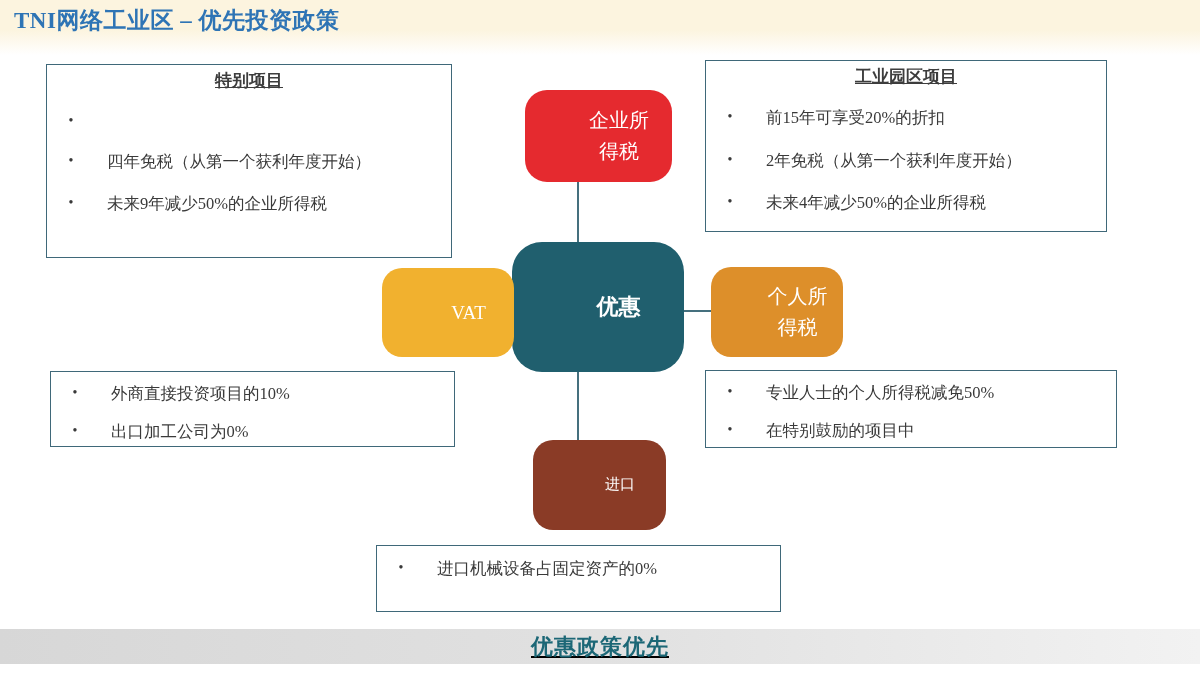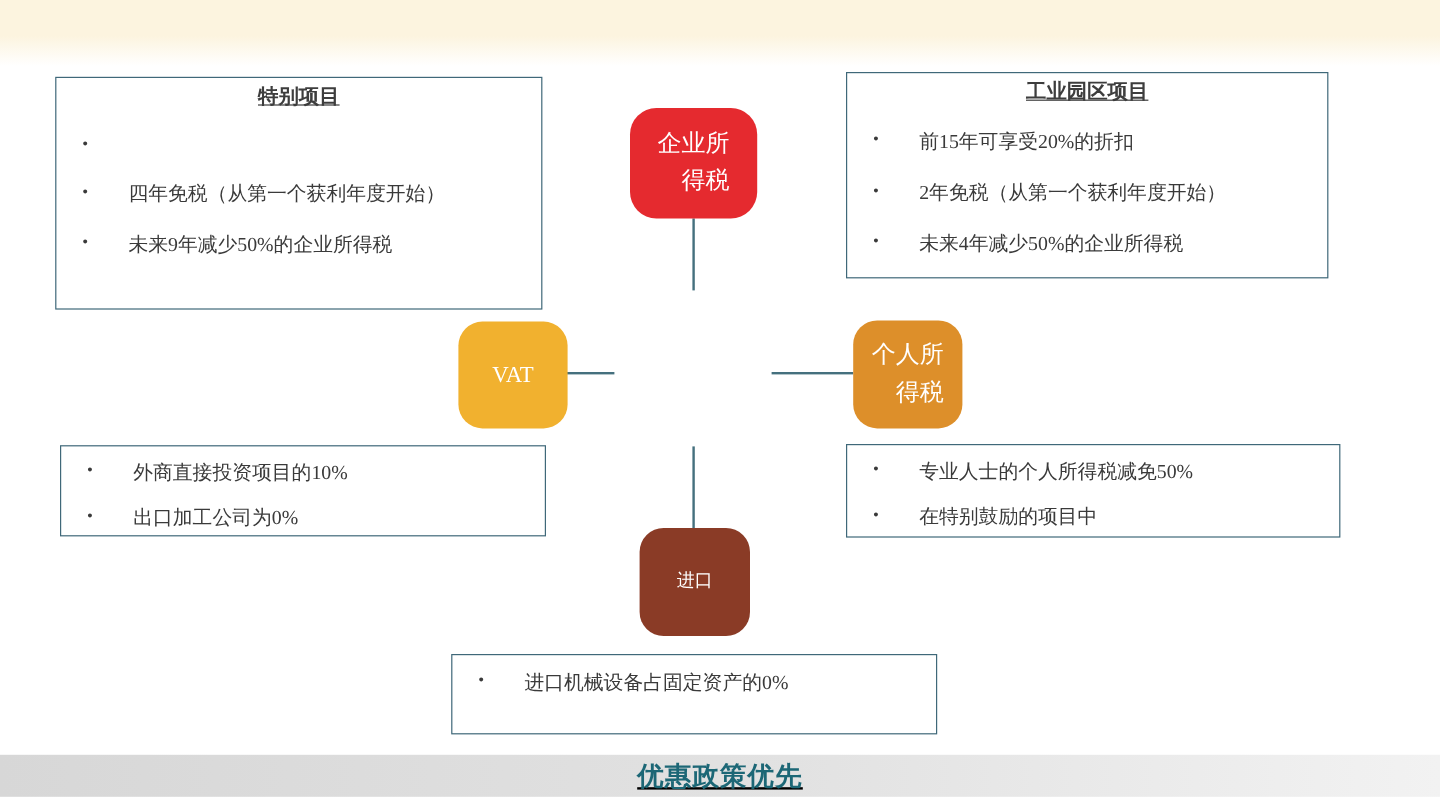--- a/index.html
+++ b/index.html
@@ -35,21 +35,21 @@
   }
   .bullet .txt{margin-left:28px;}
   .tbox.three .bullets{margin-top:20px;padding-left:16px;padding-right:8px;}
   .tbox.three .bullet{margin-bottom:22px;}
   .tbox.two .bullets{margin-top:12px;padding-left:16px;padding-right:8px;}
   .tbox.two .bullet{margin-bottom:17px;}
   .tbox.one .bullets{margin-top:13px;padding-left:16px;padding-right:8px;}
   
   .node{
     position:absolute;display:flex;align-items:center;justify-content:center;
-    text-align:right;color:#ffffff;
+    text-align:center;color:#ffffff;padding-left:41px;
   }
   .node .lbl{line-height:1.55;}
   .node-corporate{left:525px;top:90px;width:106px;height:92px;border-radius:22px;background:#e52a2f;font-size:20px;}
   .node-center{left:512px;top:242px;width:131px;height:130px;border-radius:30px;background:#205f6e;font-size:22px;font-weight:bold;}
   .node-vat{left:353px;top:268px;width:91px;height:89px;border-radius:20px;background:#f1b12f;font-size:19px;}
   .node-personal{left:711px;top:267px;width:91px;height:90px;border-radius:20px;background:#dd8f2a;font-size:20px;}
   .node-import{left:533px;top:440px;width:92px;height:90px;border-radius:20px;background:#8a3b26;font-size:15px;}
   
   .conn{position:absolute;background:#45707e;}
   .conn.v1{left:577px;top:182px;width:2px;height:60px;}
@@ -70,20 +70,21 @@
   }
   .footer-band .footer-text{
     font-size:22px;font-weight:bold;color:#1c6776;letter-spacing:1px;
   }
 </style>
 </head>
 <body>
 
 <div class="slide">
 
+  <div class="page-title">TNI网络工业区 – 优先投资政策</div>
 
   <div class="tbox three box-special">
     <div class="hd">特别项目</div>
     <ul class="bullets">
       <li class="bullet">
         <span class="dot">•</span>
       </li>
       <li class="bullet">
         <span class="dot">•</span>
         <span class="txt">四年免税（从第一个获利年度开始）</span>
@@ -153,20 +154,23 @@
   <div class="conn h1"></div>
   <div class="conn h2"></div>
 
   <div class="node node-corporate" style="background: rgb(229, 42, 47);">
     <div class="lbl">
       <div>企业所</div>
       <div>得税</div>
     </div>
   </div>
 
+  <div class="node node-center" style="background: rgb(32, 95, 110);">
+    <div class="lbl">优惠</div>
+  </div>
 
   <div class="node node-vat" style="background: rgb(241, 177, 47); margin-left: 29px;">
     <div class="lbl">VAT</div>
   </div>
 
   <div class="node node-personal" style="background: rgb(221, 143, 42);">
     <div class="lbl">
       <div>个人所</div>
       <div>得税</div>
     </div>

